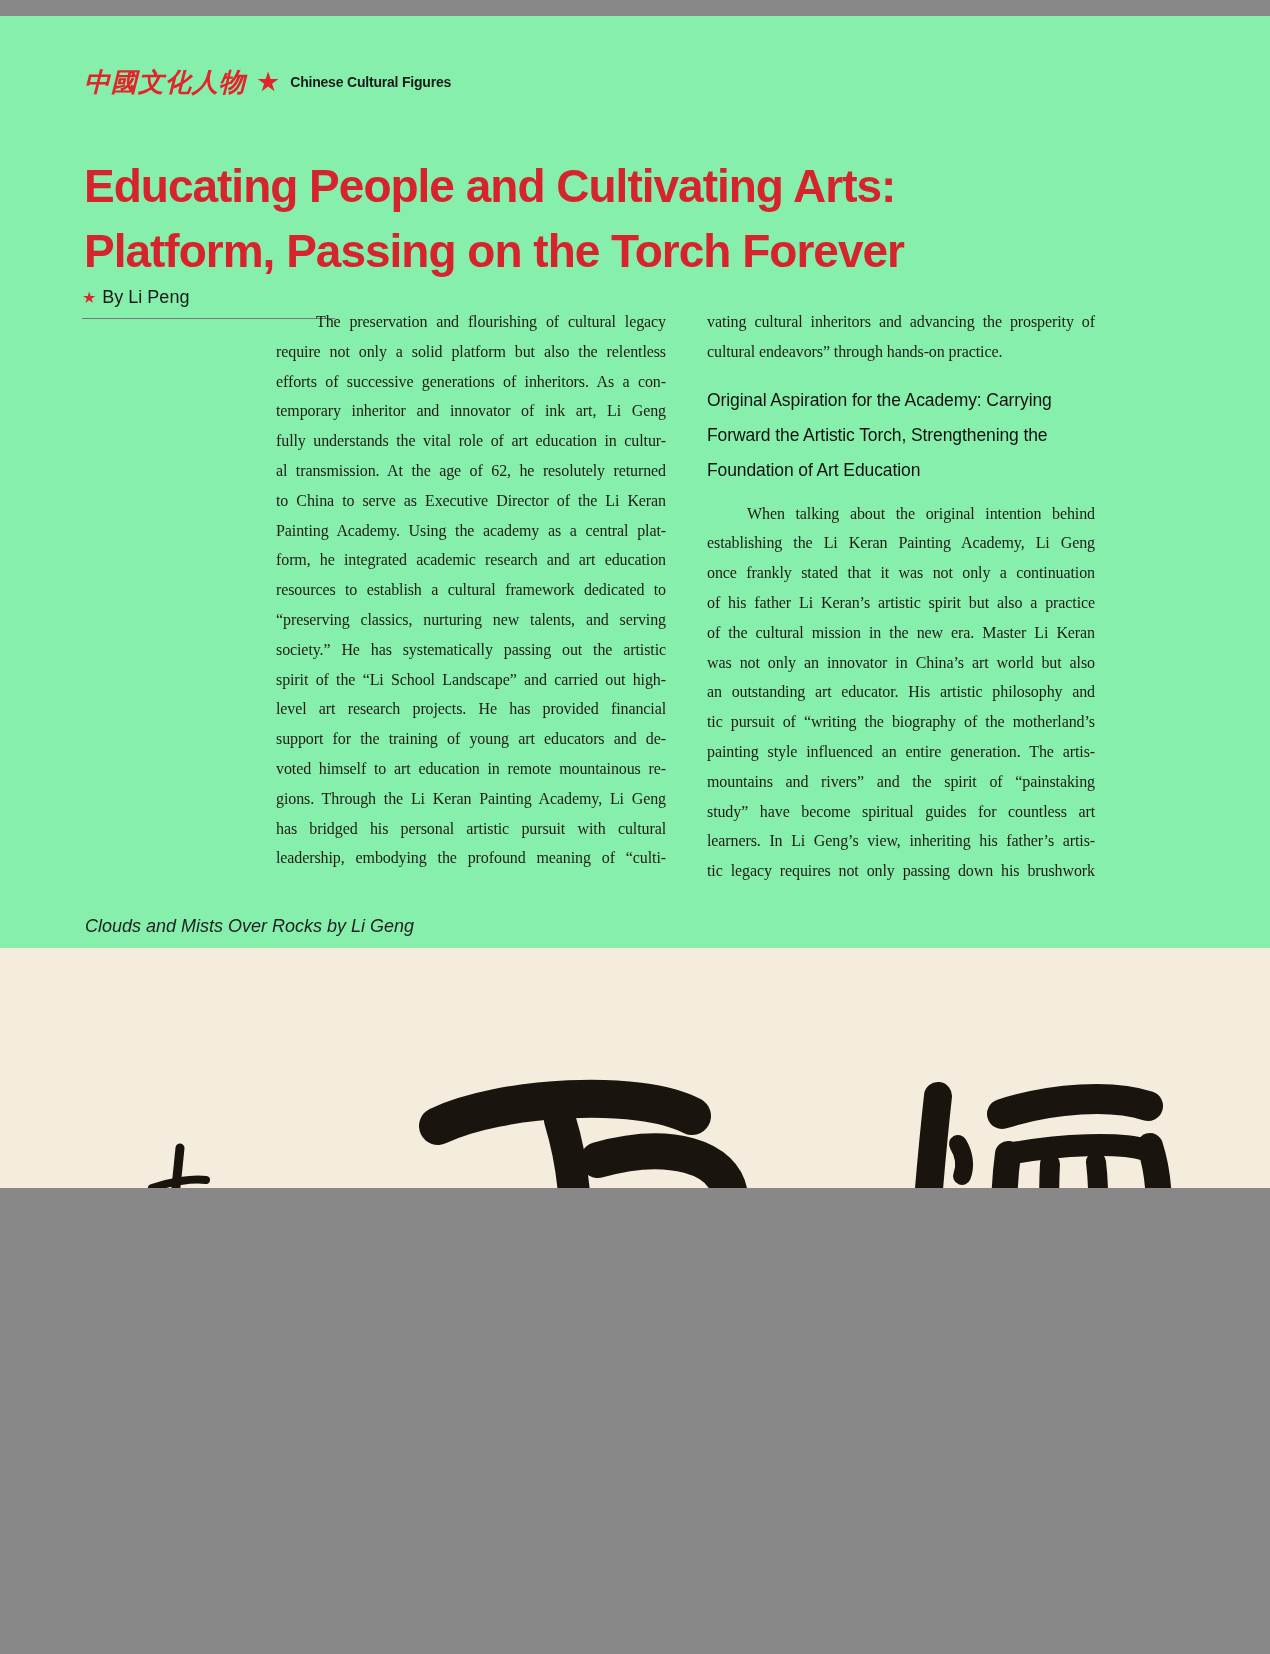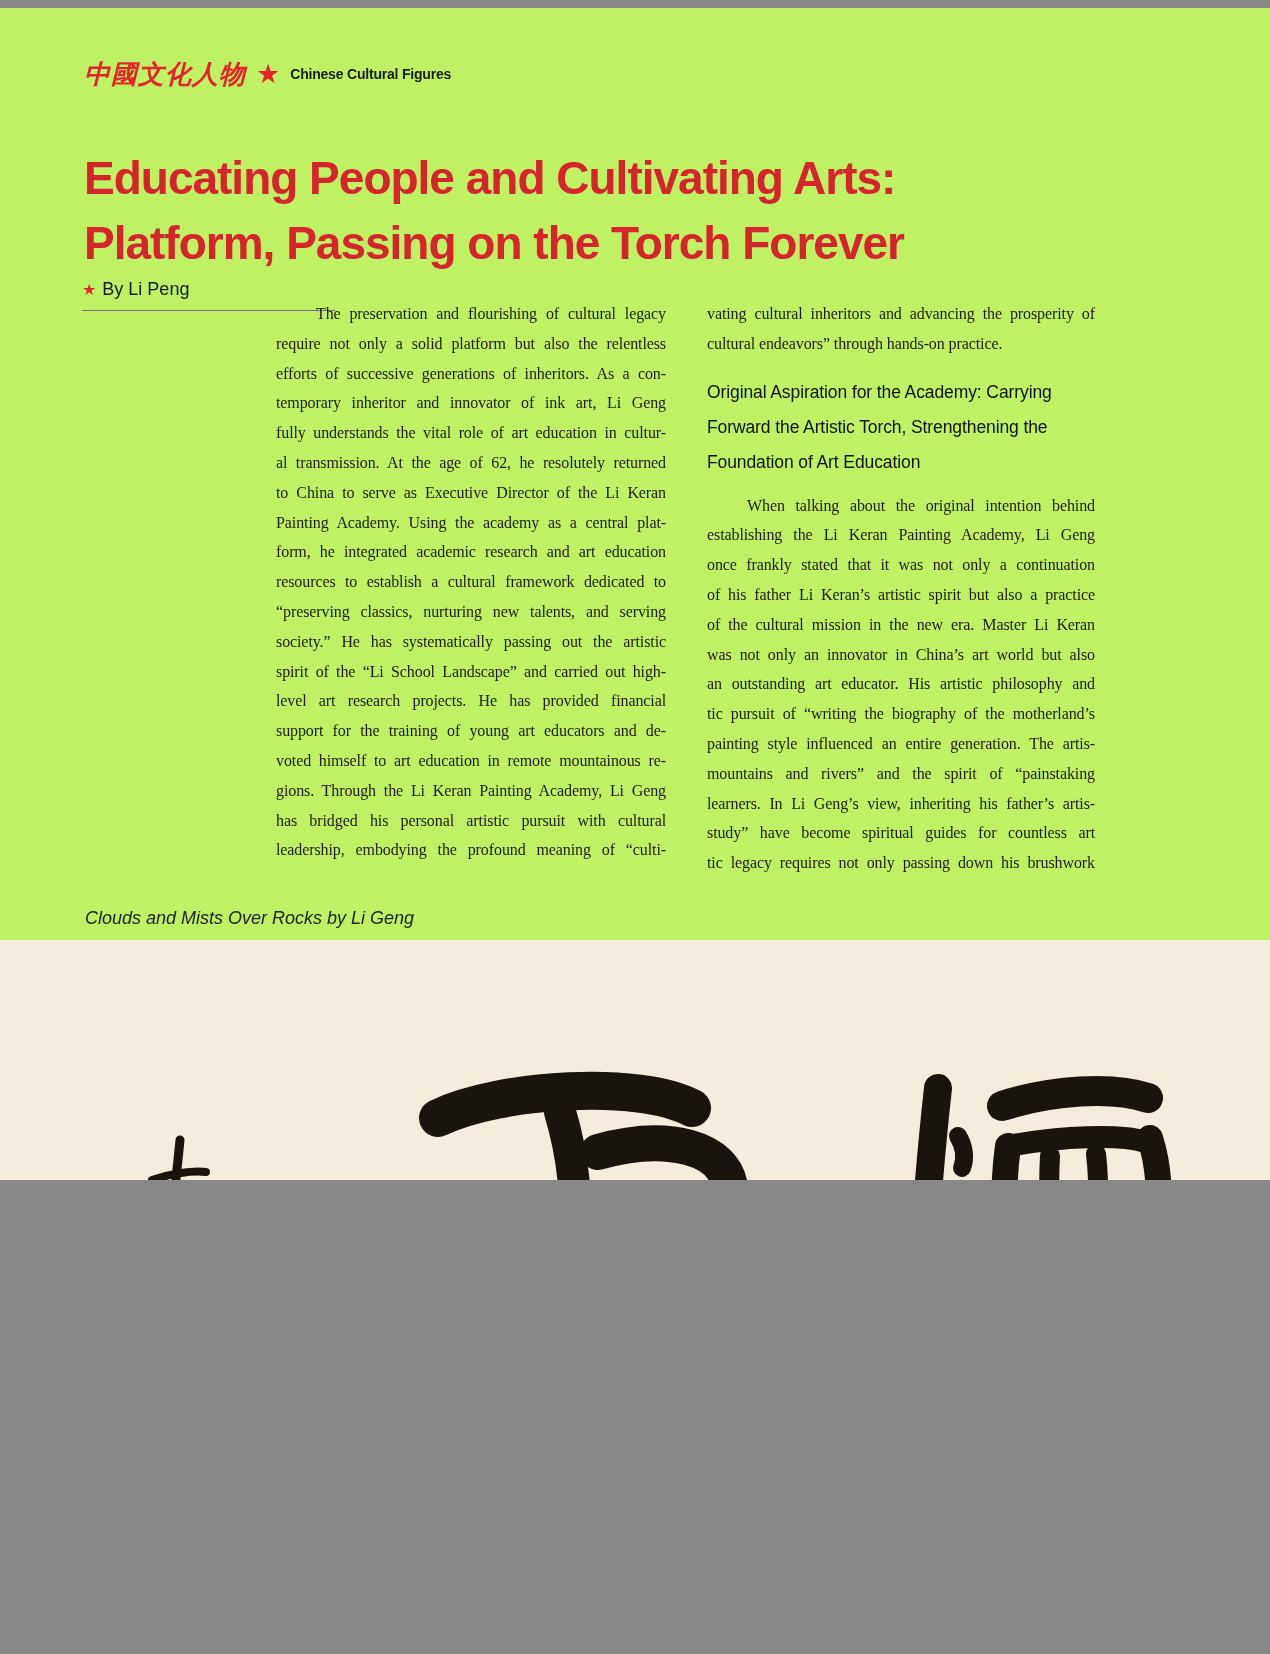--- a/index.html
+++ b/index.html
@@ -1,18 +1,18 @@
 <!DOCTYPE html>
 <html><head>
 <meta charset="utf-8">
 <style>
   html,body{margin:0;padding:0;background:#888;}
   .page{
-    position:relative;width:1270px;height:1172px;margin:8px auto;
-    background:#bef264;overflow:hidden;
+    position:relative;width:1270px;height:1172px;margin:16px auto;
+    background:#86efac;overflow:hidden;
     font-family:"Liberation Serif", serif;color:#201a16;
   }
   
   .masthead{position:absolute;left:84px;top:52px;display:flex;align-items:center;gap:10px;}
   .logo-cn{font-family:"DejaVu Sans", sans-serif;font-weight:bold;font-style:italic;
            font-size:26px;color:#e1252b;letter-spacing:1px;line-height:1;}
   .logo-star{font-family:"DejaVu Sans", sans-serif;font-size:27px;color:#e1252b;line-height:1;}
   .logo-en{font-family:"Liberation Sans", sans-serif;font-weight:bold;font-size:14px;
            letter-spacing:-0.2px;color:#1a1a1a;line-height:1;}
   
@@ -108,22 +108,22 @@
         <div class="tline ind">When talking about the original intention behind</div>
         <div class="tline">establishing the Li Keran Painting Academy, Li Geng</div>
         <div class="tline">once frankly stated that it was not only a continuation</div>
         <div class="tline">of his father Li Keran’s artistic spirit but also a practice</div>
         <div class="tline">of the cultural mission in the new era. Master Li Keran</div>
         <div class="tline">was not only an innovator in China’s art world but also</div>
         <div class="tline">an outstanding art educator. His artistic philosophy and</div>
         <div class="tline">tic pursuit of “writing the biography of the motherland’s</div>
         <div class="tline">painting style influenced an entire generation. The artis-</div>
         <div class="tline">mountains and rivers” and the spirit of “painstaking</div>
+        <div class="tline">study” have become spiritual guides for countless art</div>
         <div class="tline">learners. In Li Geng’s view, inheriting his father’s artis-</div>
-        <div class="tline">study” have become spiritual guides for countless art</div>
         <div class="tline">tic legacy requires not only passing down his brushwork</div>
       </div>
   </div>
 
   <div class="caption">Clouds and Mists Over Rocks by Li Geng</div>
 
   <div class="artwork">
     <svg width="1270" height="633" viewBox="0 0 1270 633">
 
       <g fill="none" stroke="#1a140f" stroke-linecap="round" stroke-linejoin="round">

